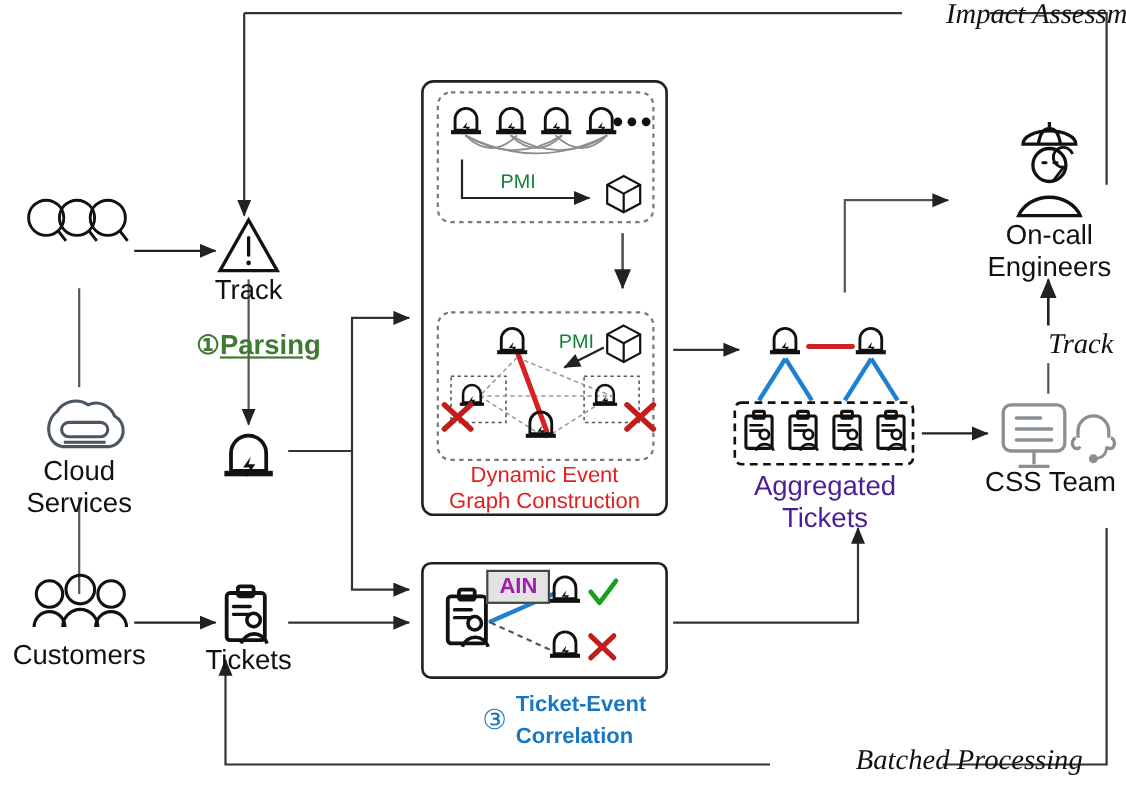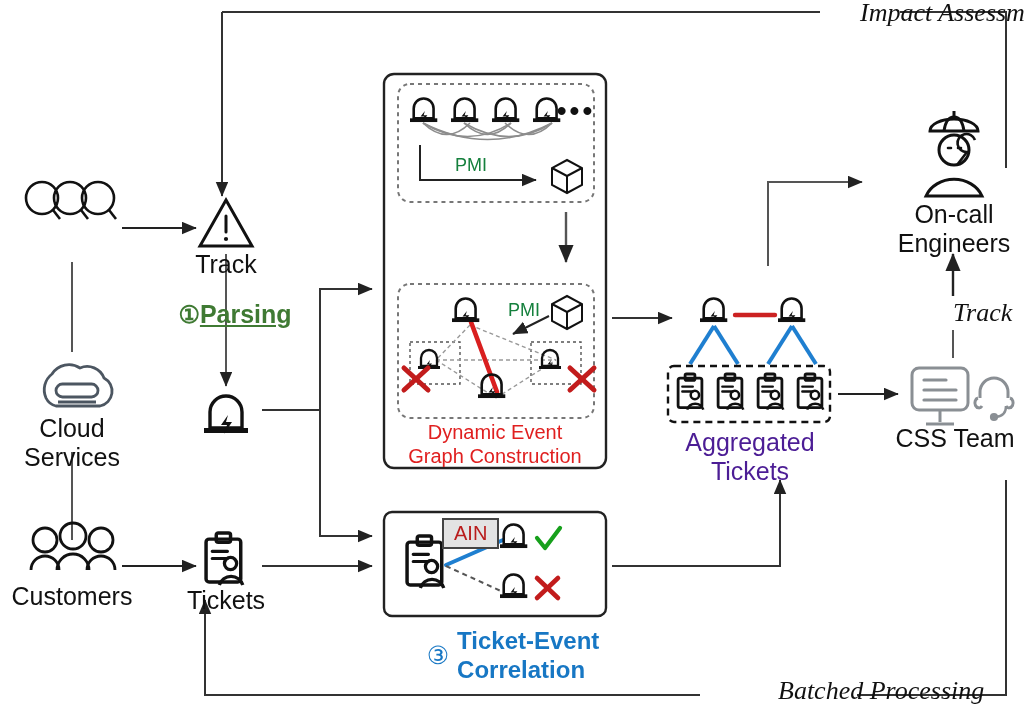--- a/index.html
+++ b/index.html
@@ -8,21 +8,21 @@
   #stage{position:relative;width:1024px;height:724px;background:#fff;}
   svg#canvas{position:absolute;left:0;top:0;width:1024px;height:724px;}
   .lbl{position:absolute;color:#111;font-family:"Liberation Sans",sans-serif;
        font-size:25px;line-height:29px;text-align:center;white-space:pre-line;}
   .ser{font-family:"Liberation Serif",serif;font-style:italic;font-size:26px;color:#111;}
   .red{color:#D01C1C;font-weight:bold;}
   .redlab{color:#E02020;font-size:20px;line-height:24px;font-weight:normal;}
   .green{color:#3F7A33;font-weight:bold;}
   .blue{color:#1777C4;font-weight:bold;}
   .pmi{font-size:18px;color:#15803d;}
-  .ain{font-size:20px;color:#b91c1c;}
+  .ain{font-size:20px;color:#a21caf;font-weight:bold;}
   .dots{font-size:28px;letter-spacing:3px;color:#111;font-weight:bold;}
 </style>
 </head>
 <body>
 
 <div id="stage">
 
   <svg id="canvas" viewBox="0 0 1024 724">
     <defs>
       <marker id="arrow" markerWidth="9" markerHeight="9" refX="7.2" refY="3.2" orient="auto" markerUnits="strokeWidth">
@@ -353,21 +353,21 @@
 Graph Construction</div>
 
   <div style="position:absolute;left:442px;top:518px;padding:2px 10px;background:#e3e3e3;
               border:2px solid #444;">
     <span class="ain">AIN</span>
   </div>
 
   <div style="position:absolute;left:398px;top:626px;width:230px;display:flex;
               align-items:center;justify-content:center;gap:8px;">
     <span class="lbl blue" style="position:static;font-size:25px;font-weight:normal;">③</span>
-    <span class="lbl blue" style="position:static;font-size:24px;line-height:29px;text-align:left;">Ticket-Event
+    <span class="lbl blue" style="position:static;font-size:20px;line-height:29px;text-align:left;">Ticket-Event
 Correlation</span>
   </div>
 
   <div class="lbl" style="left:664px;top:428px;width:172px;color:#4c1d95;">Aggregated
 Tickets</div>
 
   <div class="lbl" style="left:870px;top:200px;width:168px;">On-call
 Engineers</div>
   <div class="lbl" style="left:880px;top:424px;width:150px;">CSS Team</div>
 

